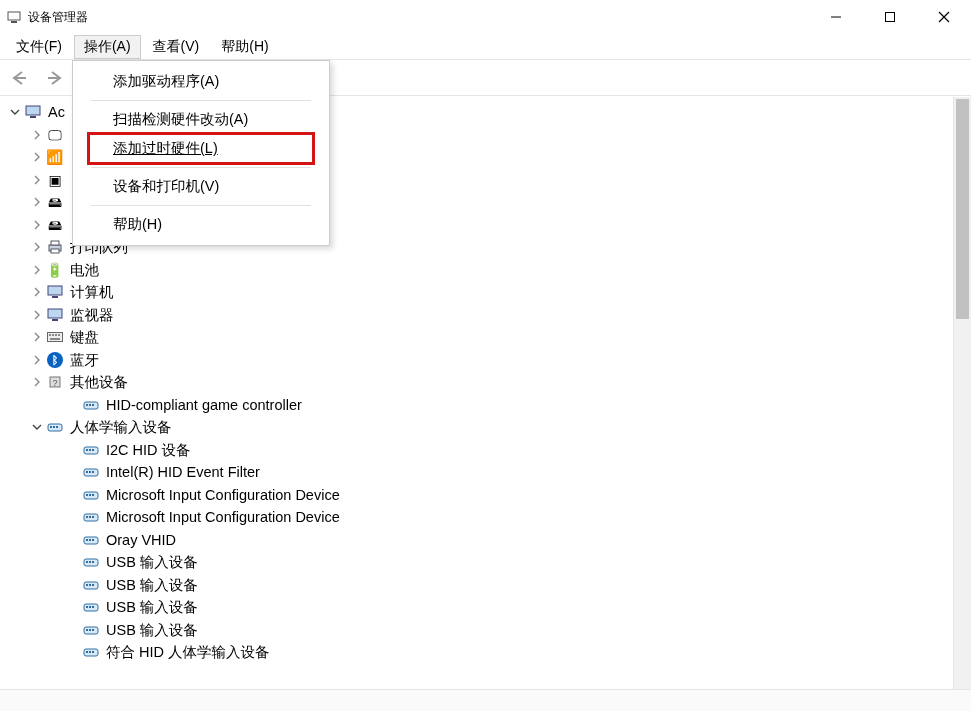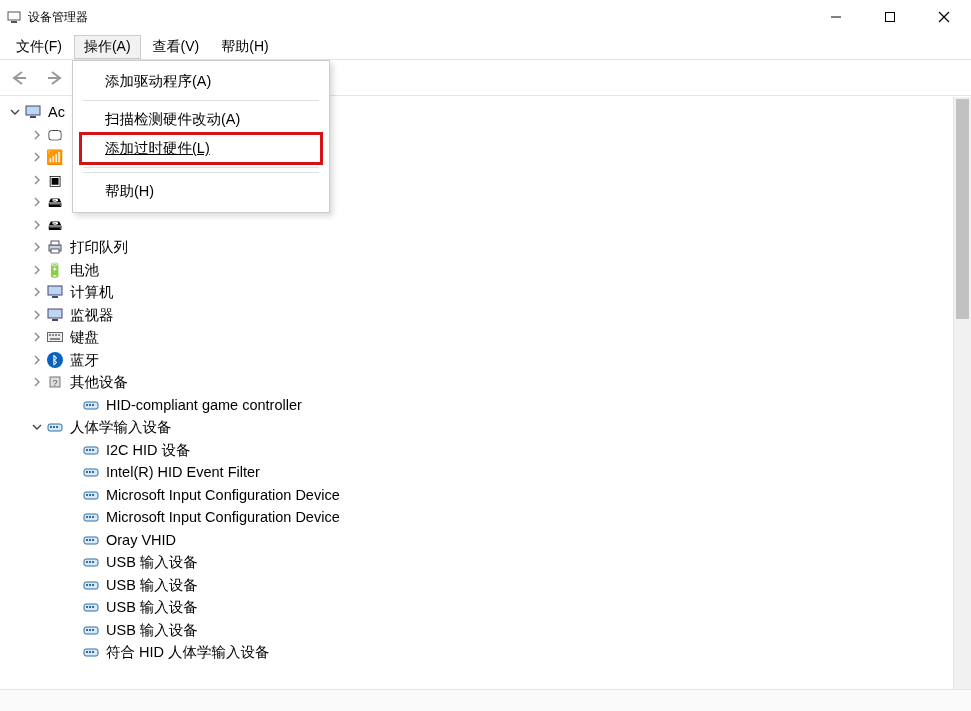--- a/index.html
+++ b/index.html
@@ -106,21 +106,21 @@
     font-size: 14px;
   }
   .dropdown {
     position: absolute;
     left: 72px;
     top: 60px;
     width: 258px;
     background: #fff;
     border: 1px solid #ccc;
     box-shadow: 3px 3px 6px rgba(0,0,0,0.15);
-    padding: 6px 8px;
+    padding: 6px 16px;
     z-index: 10;
   }
   .dropdown-item {
     padding: 5px 24px;
     font-size: 14.5px;
     cursor: default;
   }
   .dropdown-sep {
     height: 1px;
     background: #e0e0e0;
@@ -206,20 +206,21 @@
       </svg>
   </div>
 </div>
 
 <div class="dropdown">
   <div class="dropdown-item">添加驱动程序(A)</div>
   <div class="dropdown-sep"></div>
   <div class="dropdown-item">扫描检测硬件改动(A)</div>
   <div class="dropdown-item highlighted">添加过时硬件(L)</div>
   <div class="dropdown-sep"></div>
+  <div class="dropdown-item">设备和打印机(V)</div>
   <div class="dropdown-sep"></div>
   <div class="dropdown-item">帮助(H)</div>
 </div>
 
 <div class="content">
   <div class="tree" id="tree">
       <div class="tree-row depth0">
         <span class="expander">
           <svg width="10" height="10" viewBox="0 0 10 10">
             <path d="M1 3 L5 7 L9 3" fill="none" stroke="#444" stroke-width="1.4"></path>

